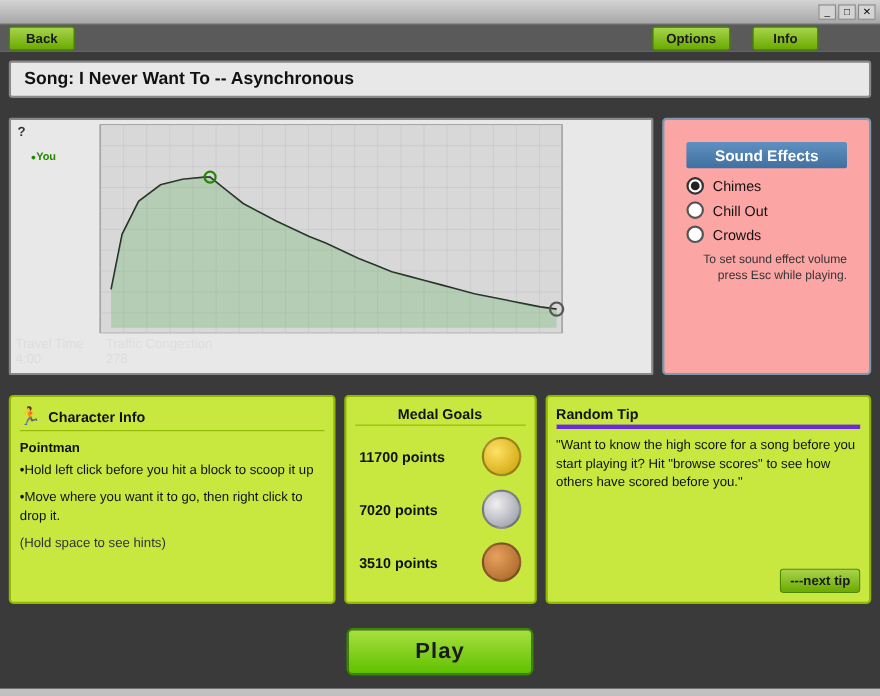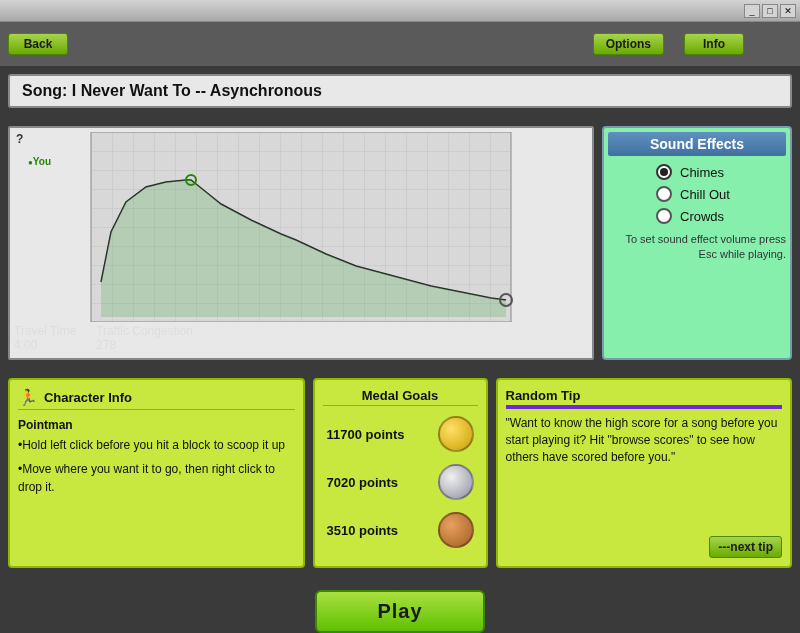--- a/index.html
+++ b/index.html
@@ -38,21 +38,21 @@
       cursor: pointer;
     }
 
     
     .toolbar {
       background: #5a5a5a;
       display: flex;
       align-items: center;
       padding: 4px 8px;
       gap: 8px;
-      height: 44px;
+      height: 25px;
     }
     .toolbar-btn {
       background: linear-gradient(to bottom, #a8d44c, #6aaa00);
       border: 1px solid #4a8800;
       border-radius: 3px;
       padding: 3px 12px;
       font-size: 12px;
       font-weight: bold;
       color: #1a1a1a;
       cursor: pointer;
@@ -122,42 +122,41 @@
     }
     .chart-canvas {
       width: 100%;
       height: 190px;
       position: relative;
     }
 
     
     .sound-effects {
       width: 190px;
-      background: #86efac;
+      background: #fca5a5;
       border: 2px solid #7a9ab0;
       border-radius: 4px;
-      padding: 4px;
+      padding: 20px;
     }
     .sound-effects-title {
       background: linear-gradient(to bottom, #6090c0, #4070a0);
       color: white;
       text-align: center;
       font-weight: bold;
       font-size: 14px;
       padding: 4px;
       border-radius: 2px;
       margin-bottom: 8px;
     }
     .radio-option {
       display: flex;
       align-items: center;
       gap: 8px;
       margin-bottom: 6px;
       cursor: pointer;
-      margin-left: 48px;
     }
     .radio-outer {
       width: 16px;
       height: 16px;
       border-radius: 50%;
       border: 2px solid #555;
       background: white;
       display: flex;
       align-items: center;
       justify-content: center;
@@ -487,20 +486,21 @@
 
     <div class="panel char-panel">
       <div class="char-panel-title">
         <span class="char-icon">🏃</span>
         <span>Character Info</span>
       </div>
       <div class="char-content">
         <div style="font-weight:bold; margin-bottom:2px;">Pointman</div>
         <div style="margin-bottom:6px;">•Hold left click before you hit a block to scoop it up</div>
         <div style="margin-bottom:6px;">•Move where you want it to go, then right click to drop it.</div>
+        <div style="margin-top:4px; color:#333;">(Hold space to see hints)</div>
       </div>
     </div>
 
     <div class="panel medal-panel">
       <div class="medal-panel-title">Medal Goals</div>
 
       <div class="medal-row">
         <span class="medal-points">11700 points</span>
         <div class="medal-circle medal-gold"></div>
       </div>

